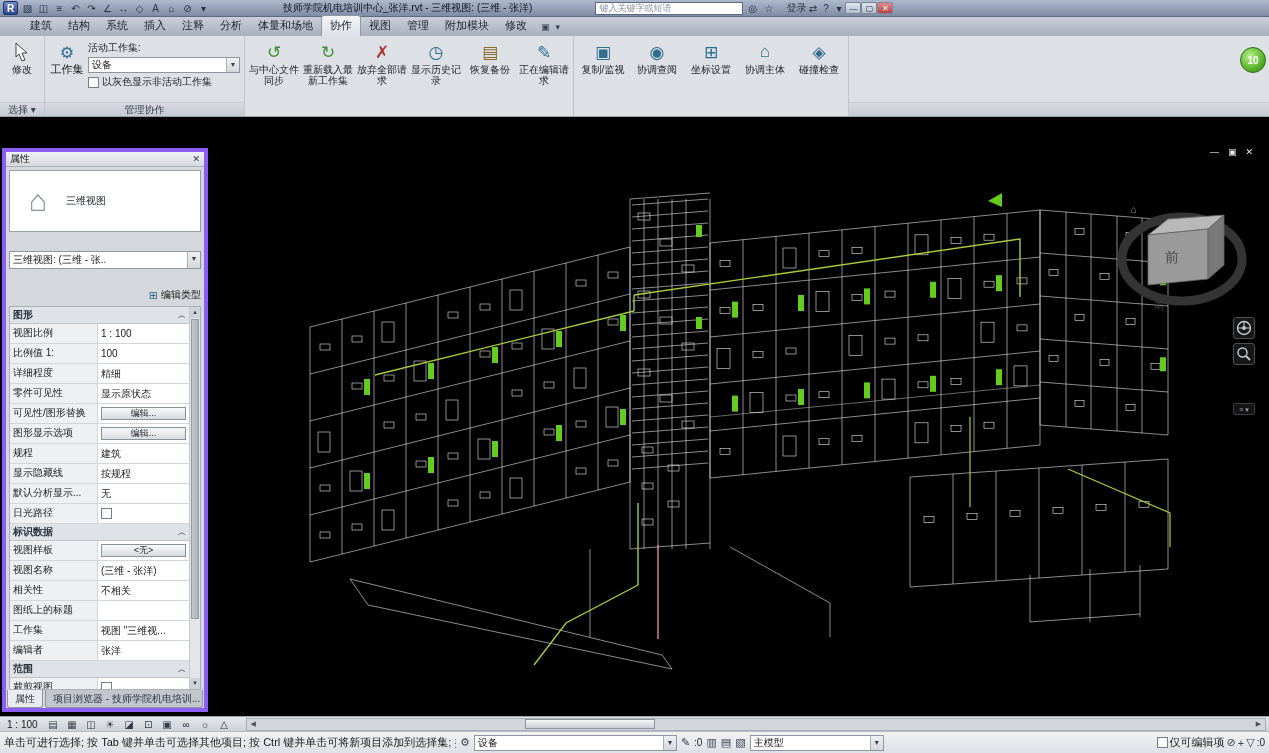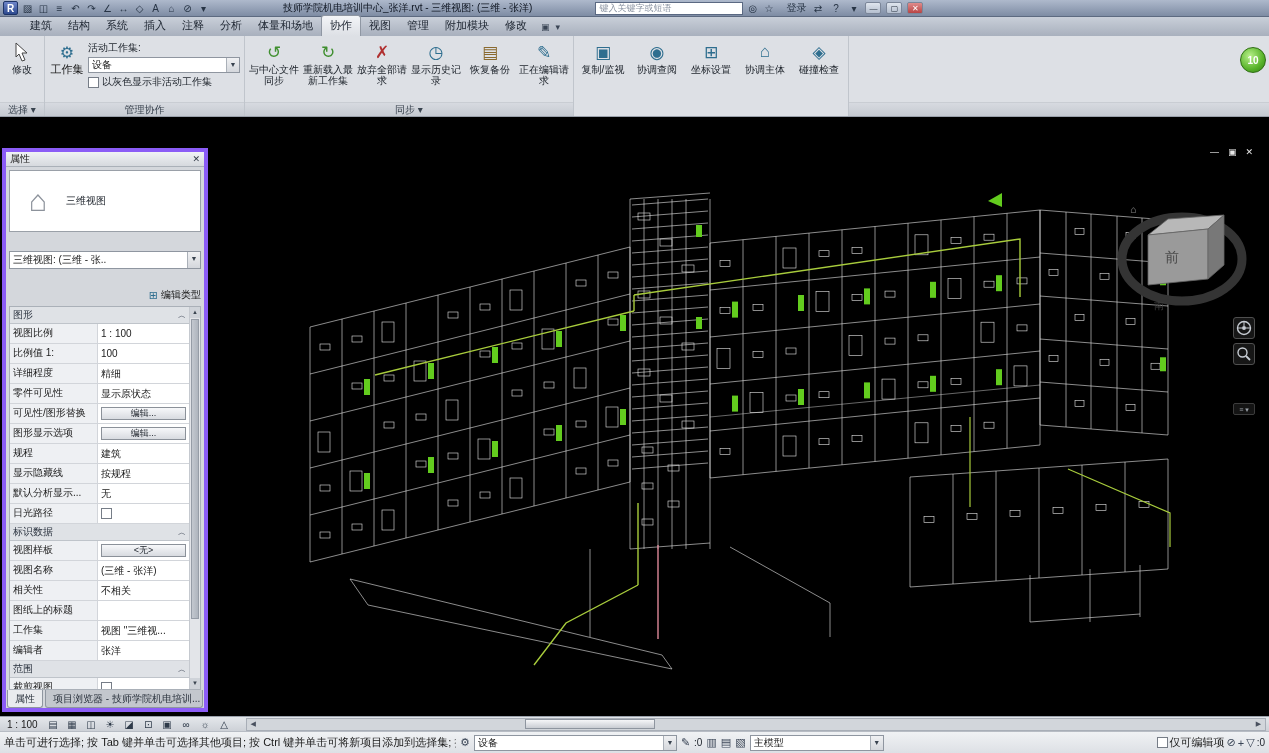--- a/index.html
+++ b/index.html
@@ -10,21 +10,21 @@
 
 #titlebar{top:0;height:17px;background:linear-gradient(#aeb9cc,#7e8ca4);
   display:flex;align-items:center;padding:0 3px;gap:3px;font-size:10px;border-bottom:1px solid #5d6a80}
 #appbtn{width:15px;height:14px;background:linear-gradient(#6f86c9,#2d4a8f);color:#fff;
   font-weight:bold;font-size:10px;text-align:center;line-height:14px;border-radius:2px;border:1px solid #1d3366}
 .qicon{width:13px;text-align:center;color:#273445;font-size:10px}
 #title-text{margin-left:70px;white-space:nowrap;color:#0d1420}
 #search-wrap{margin-left:60px;display:flex;align-items:center;gap:3px}
 #search-input{width:148px;height:13px;border:1px solid #5b6982;font-size:9px;padding:0 3px;background:#fff}
 #search-input::placeholder{color:#8a93a2}
-.tb-right{display:flex;align-items:center;gap:5px;margin-left:8px;color:#273445}
+.tb-right{display:flex;align-items:center;margin-left:8px;color:#273445}
 .winbtn{width:16px;height:12px;font-size:8px;line-height:12px;text-align:center;color:#1d2736;
   background:linear-gradient(#dfe5ee,#b5bfcf);border:1px solid #7b8699;border-radius:2px}
 .winbtn.close{background:linear-gradient(#e08b8b,#b84444);color:#fff}
 
 
 #tabs{top:17px;height:19px;background:linear-gradient(#c9cfd9,#a8b0bd);display:flex;align-items:flex-end;padding-left:22px}
 .tab{padding:2px 8px 3px;color:#1c2430;white-space:nowrap}
 .tab.active{background:linear-gradient(#f3f5f8,#dde0e5);border:1px solid #8f97a3;border-bottom:none;border-radius:3px 3px 0 0}
 .tab-extra{margin-left:6px;color:#3a4555;font-size:9px;align-self:center}
 
@@ -70,21 +70,21 @@
 #props-close{margin-left:auto;font-size:9px;color:#30automatically3a46;color:#303a46}
 #type-box{margin:3px;height:62px;background:#fff;border:1px solid #9aa0a8;display:flex;align-items:center}
 #type-icon{width:56px;text-align:center;font-size:30px;color:#8c929b}
 #type-label{color:#20262e}
 #selector-row{margin:16px 3px;height:18px}
 #edit-type-row{margin:1px 3px 2px;height:18px;display:flex;align-items:center;justify-content:flex-end;gap:3px}
 #edit-type-row .gi{font-size:11px;color:#2e6e8f}
 #pgrid-wrap{flex:1;position:relative;margin:0 3px;background:#fff;border:1px solid #aab0b8;overflow:hidden}
 #pgrid{position:absolute;left:0;top:0;right:11px;bottom:0;overflow:hidden}
 .psec{display:flex;height:17px;background:#dfe2e6;border-bottom:1px solid #bfc4ca;align-items:center;
-  padding:0 3px;font-weight:normal;color:#2c3440}
+  padding:0 3px;font-weight:bold;color:#2c3440}
 .psec .chev{margin-left:auto;font-size:8px;color:#4a5260}
 .prow{display:flex;height:20px;border-bottom:1px solid #d2d5da;background:#fff}
 .pl{width:88px;padding:2px 3px;background:#eef0f3;border-right:1px solid #d2d5da;overflow:hidden;white-space:nowrap}
 .pv{flex:1;padding:2px 3px;overflow:hidden;white-space:nowrap;display:flex;align-items:center}
 .pbtn{display:block;width:100%;height:13px;border:1px solid #8b9199;font-size:9px;line-height:11px;
   text-align:center;background:linear-gradient(#f7f8fa,#d8dbe0);color:#20262e}
 #pscroll{position:absolute;right:0;top:0;bottom:0;width:11px;background:#e3e5e9;border-left:1px solid #c5c9cf;
   display:flex;flex-direction:column}
 .sarr{height:11px;background:#cfd3d9;font-size:6px;text-align:center;line-height:11px;color:#39434f}
 #sthumb{flex:0 0 300px;margin:1px;background:linear-gradient(90deg,#c3c8cf,#aeb4bd);border:1px solid #959ca6}
@@ -230,21 +230,20 @@
       </div>
       <div class="rbtn">
         <span class="ic o">▤</span>
         <span class="lbl">恢复备份</span>
       </div>
       <div class="rbtn">
         <span class="ic t">✎</span>
         <span class="lbl">正在编辑请求</span>
       </div>
     </div>
-    <div class="rpanel-label">同步 ▾</div>
   </div>
 
   <div class="rpanel">
     <div class="rpanel-content">
       <div class="rbtn">
         <span class="ic t">▣</span>
         <span class="lbl">复制/监视</span>
       </div>
       <div class="rbtn">
         <span class="ic t">◉</span>

